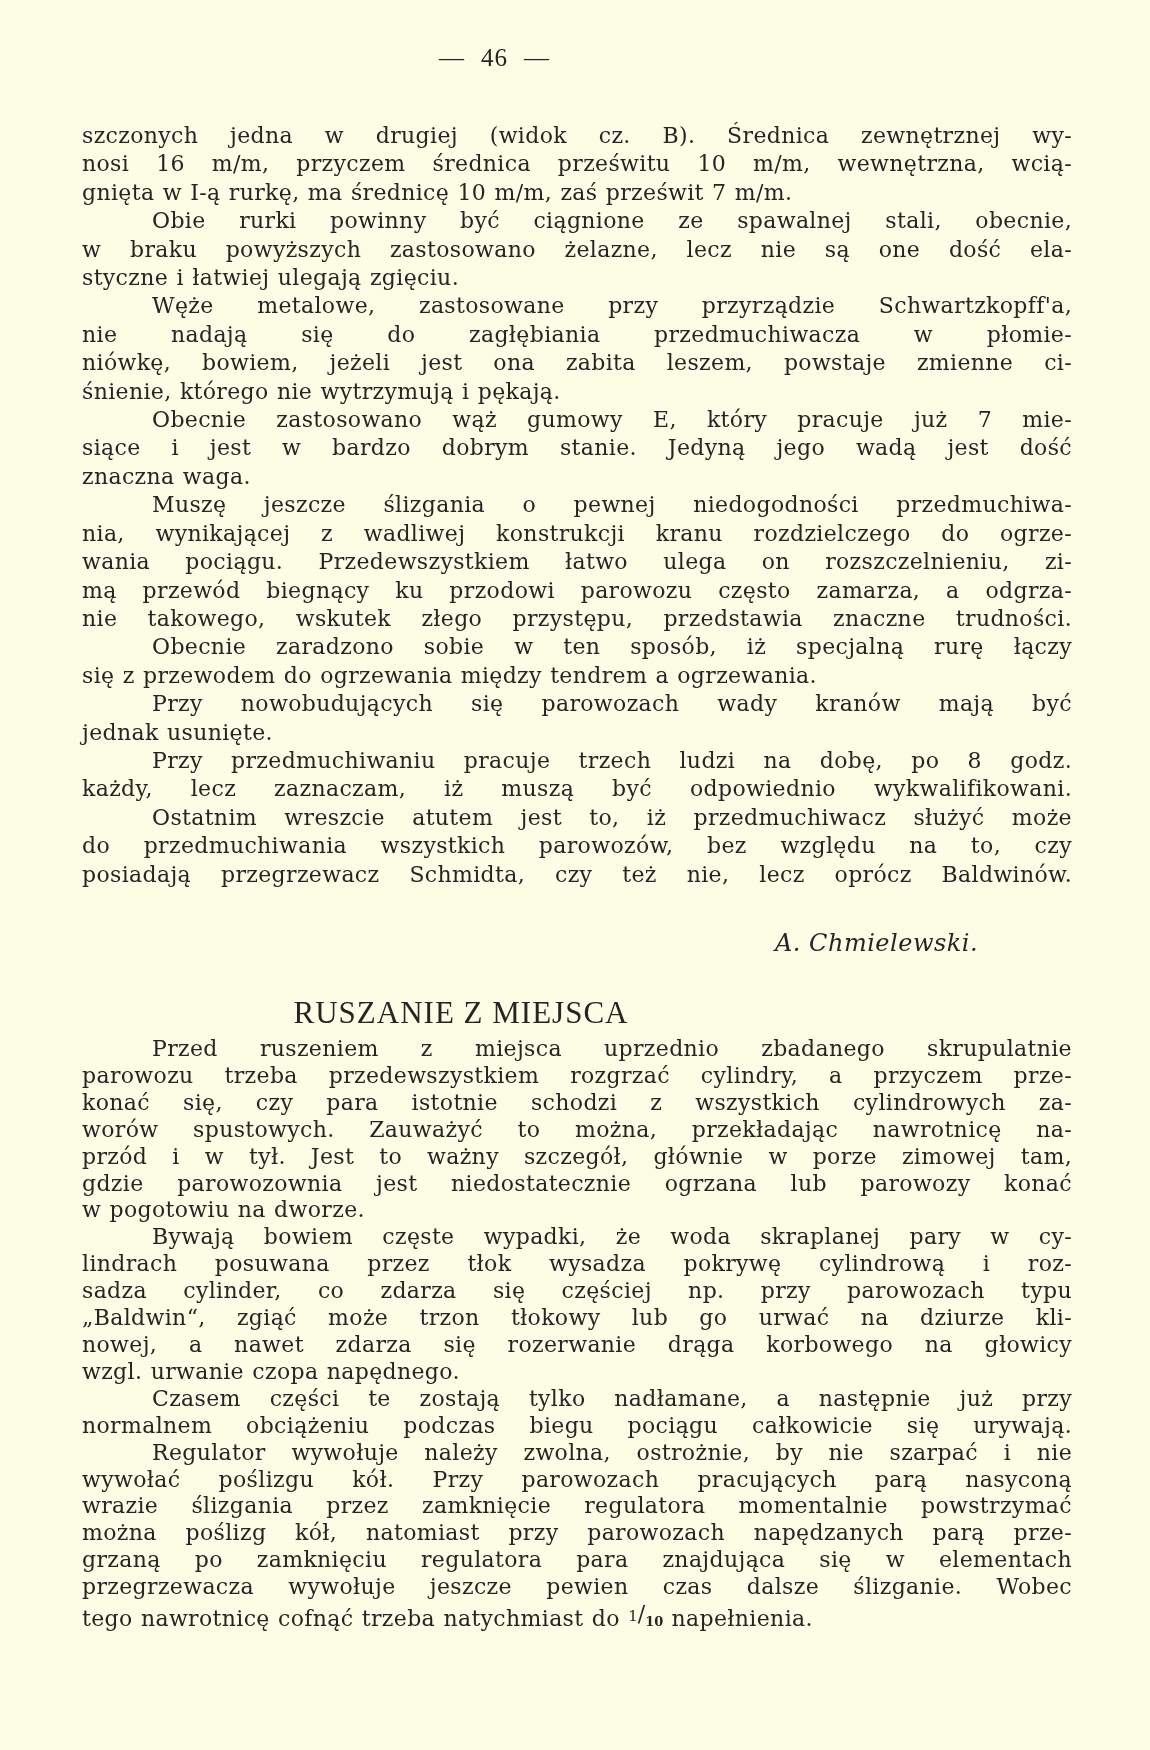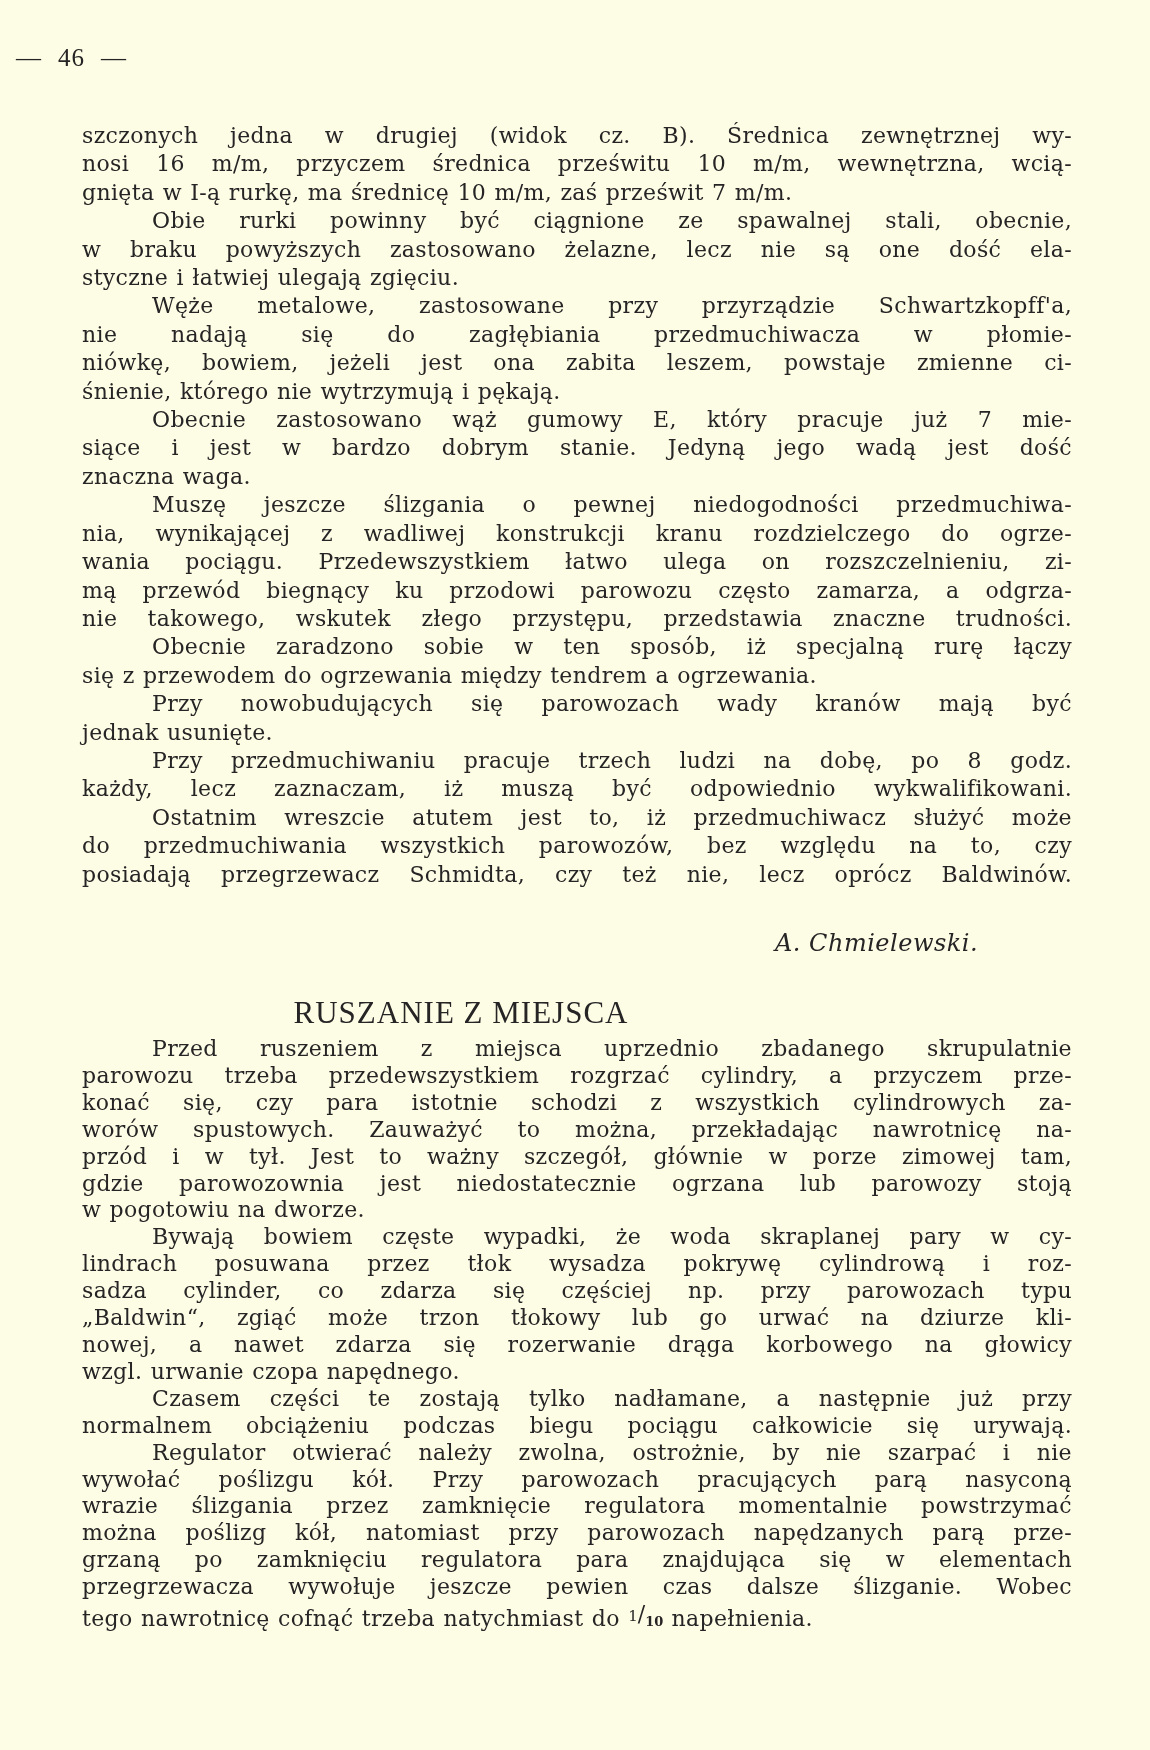--- a/index.html
+++ b/index.html
@@ -13,20 +13,21 @@
       position: relative;
       overflow: hidden;
       color: #262424;
       font-family: "DejaVu Serif", "Liberation Serif", serif;
     }
     .page-number {
       position: absolute;
       top: 44px;
       left: 0;
       width: 989px;
+      text-align: center;
       font-size: 25px;
       letter-spacing: 1px;
       font-family: "Liberation Serif", serif;
     }
     .page-number .dash {
       display: inline-block;
       margin: 0 16px;
     }
     .section {
       position: absolute;
@@ -170,40 +171,40 @@
 <h2 class="title">RUSZANIE Z MIEJSCA</h2>
 
 <div class="section section-2">
 
   <p class="para indent">
     <span class="line">Przed ruszeniem z miejsca uprzednio zbadanego skrupulatnie</span>
     <span class="line" style="text-indent:0">parowozu trzeba przedewszystkiem rozgrzać cylindry, a przyczem prze-</span>
     <span class="line" style="text-indent:0">konać się, czy para istotnie schodzi z wszystkich cylindrowych za-</span>
     <span class="line" style="text-indent:0">worów spustowych. Zauważyć to można, przekładając nawrotnicę na-</span>
     <span class="line" style="text-indent:0">przód i w tył. Jest to ważny szczegół, głównie w porze zimowej tam,</span>
-    <span class="line" style="text-indent:0">gdzie parowozownia jest niedostatecznie ogrzana lub parowozy stoją</span>
+    <span class="line" style="text-indent:0">gdzie parowozownia jest niedostatecznie ogrzana lub parowozy konać</span>
     <span class="line last" style="text-indent:0">w pogotowiu na dworze.</span>
   </p>
 
   <p class="para indent">
     <span class="line">Bywają bowiem częste wypadki, że woda skraplanej pary w cy-</span>
     <span class="line" style="text-indent:0">lindrach posuwana przez tłok wysadza pokrywę cylindrową i roz-</span>
     <span class="line" style="text-indent:0">sadza cylinder, co zdarza się częściej np. przy parowozach typu</span>
     <span class="line" style="text-indent:0">„Baldwin“, zgiąć może trzon tłokowy lub go urwać na dziurze kli-</span>
     <span class="line" style="text-indent:0">nowej, a nawet zdarza się rozerwanie drąga korbowego na głowicy</span>
     <span class="line last" style="text-indent:0">wzgl. urwanie czopa napędnego.</span>
   </p>
 
   <p class="para indent">
     <span class="line">Czasem części te zostają tylko nadłamane, a następnie już przy</span>
     <span class="line" style="text-indent:0">normalnem obciążeniu podczas biegu pociągu całkowicie się urywają.</span>
   </p>
 
   <p class="para indent">
-    <span class="line">Regulator otwierać należy zwolna, ostrożnie, by nie szarpać i nie</span>
+    <span class="line">Regulator wywołuje należy zwolna, ostrożnie, by nie szarpać i nie</span>
     <span class="line" style="text-indent:0">wywołać poślizgu kół. Przy parowozach pracujących parą nasyconą</span>
     <span class="line" style="text-indent:0">wrazie ślizgania przez zamknięcie regulatora momentalnie powstrzymać</span>
     <span class="line" style="text-indent:0">można poślizg kół, natomiast przy parowozach napędzanych parą prze-</span>
     <span class="line" style="text-indent:0">grzaną po zamknięciu regulatora para znajdująca się w elementach</span>
     <span class="line" style="text-indent:0">przegrzewacza wywołuje jeszcze pewien czas dalsze ślizganie. Wobec</span>
     <span class="line last" style="text-indent:0"><span>tego nawrotnicę cofnąć trzeba natychmiast do </span><span class="frac"><span>1</span><span class="frac-slash">/</span><span class="frac-den">10</span></span><span> napełnienia.</span></span>
   </p>
 </div>
 
 </body></html>

